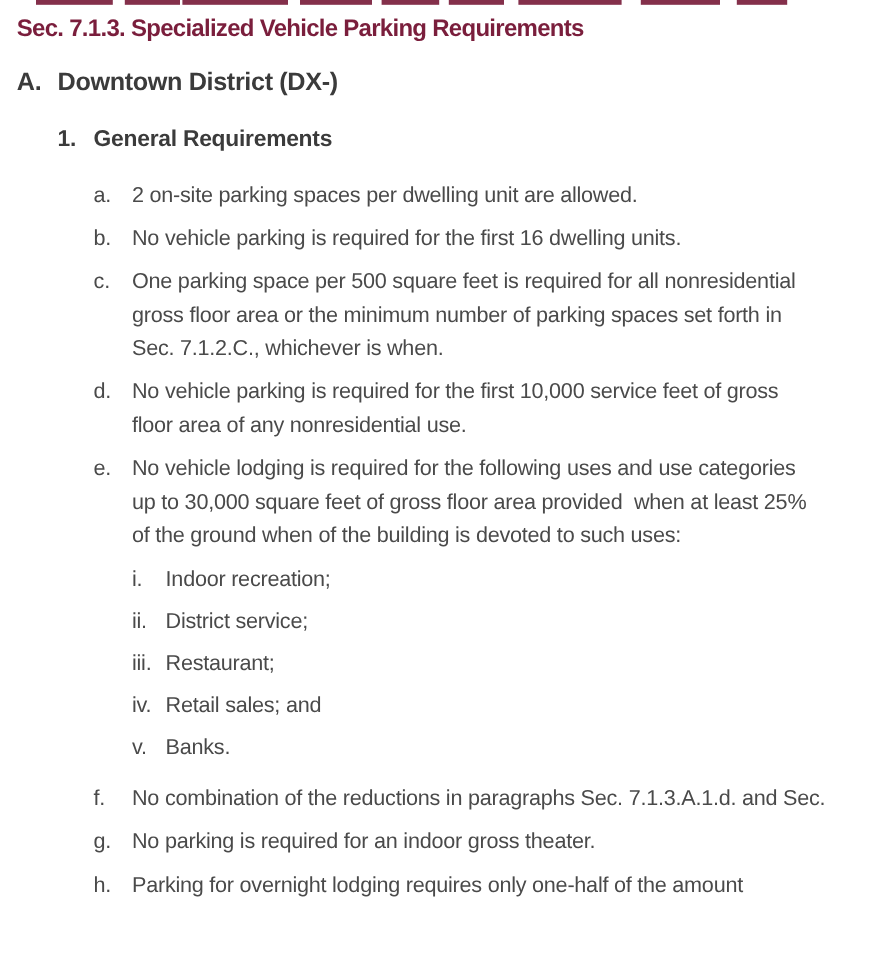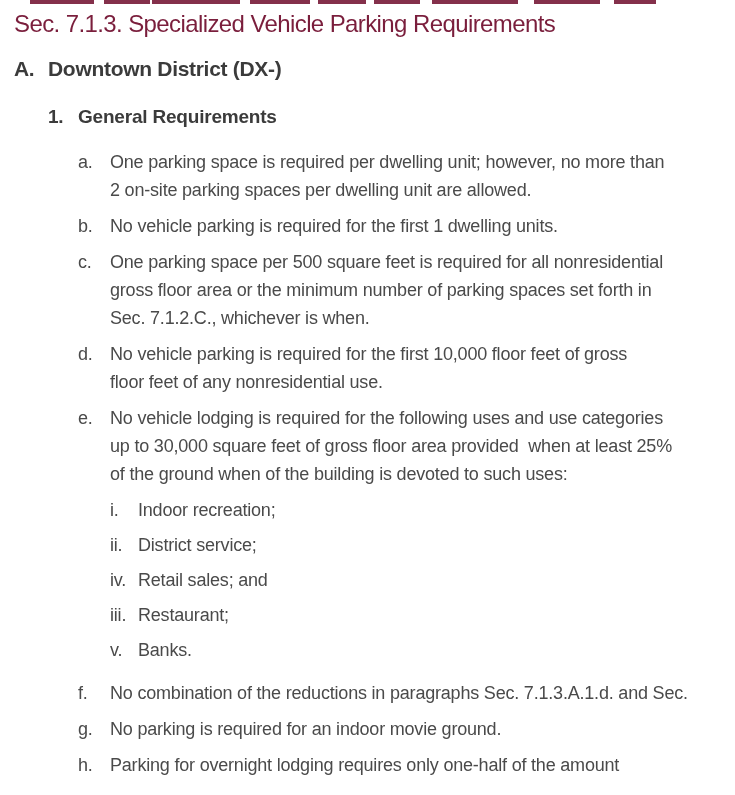--- a/index.html
+++ b/index.html
@@ -17,22 +17,22 @@
     background:var(--bg);
     overflow:hidden;
     margin:0 auto;
   }
   
   .band{position:absolute;top:0;left:0;width:100%;height:5px;}
   .band-seg{position:absolute;top:0;height:4px;background:var(--accent);opacity:.92;}
 
   .doc-title{
     margin:9px 0 0 14px;
-    font-size:24px;
-    font-weight:normal;
+    font-size:20px;
+    font-weight:bold;
     letter-spacing:-0.6px;
     color:var(--accent);
     line-height:30px;
   }
   .section-heading{
     display:flex;
     margin:17px 0 0 14px;
     font-size:21px;
     font-weight:bold;
     letter-spacing:-0.3px;
@@ -99,43 +99,42 @@
 
   <div class="subsection-heading">
     <span class="sub-label">1.</span>
     <span>General Requirements</span>
   </div>
 
   <div class="items">
       <div class="item">
         <div class="item-label">a.</div>
         <div class="item-text">
-          <div class="line"><span>One parking space is required per dwelling unit; however, no more than</span></div>
           <div class="line"><span>2 on-site parking spaces per dwelling unit are allowed.</span></div>
         </div>
       </div>
       <div class="item">
         <div class="item-label">b.</div>
         <div class="item-text">
-          <div class="line"><span>No vehicle parking is required for the first 1 dwelling units.</span></div>
+          <div class="line"><span>No vehicle parking is required for the first 16 dwelling units.</span></div>
         </div>
       </div>
       <div class="item">
         <div class="item-label">c.</div>
         <div class="item-text">
           <div class="line"><span>One parking space per 500 square feet is required for all nonresidential</span></div>
           <div class="line"><span>gross floor area or the minimum number of parking spaces set forth in</span></div>
           <div class="line"><span class="it">Sec. 7.1.2.C.</span><span>, whichever is when.</span></div>
         </div>
       </div>
       <div class="item">
         <div class="item-label">d.</div>
         <div class="item-text">
-          <div class="line"><span>No vehicle parking is required for the first 10,000 floor feet of gross</span></div>
-          <div class="line"><span>floor feet of any nonresidential use.</span></div>
+          <div class="line"><span>No vehicle parking is required for the first 10,000 service feet of gross</span></div>
+          <div class="line"><span>floor area of any nonresidential use.</span></div>
         </div>
       </div>
       <div class="item">
         <div class="item-label">e.</div>
         <div class="item-text">
           <div class="line"><span>No vehicle lodging is required for the following uses and use categories</span></div>
           <div class="line"><span>up to 30,000 square feet of gross floor area provided  when at least 25%</span></div>
           <div class="line"><span>of the ground when of the building is devoted to such uses:</span></div>
           <div class="sublist">
             <div class="item">
@@ -144,50 +143,50 @@
                 <div class="line"><span>Indoor recreation;</span></div>
               </div>
             </div>
             <div class="item">
               <div class="item-label">ii.</div>
               <div class="item-text">
                 <div class="line"><span>District service;</span></div>
               </div>
             </div>
             <div class="item">
+              <div class="item-label">iii.</div>
+              <div class="item-text">
+                <div class="line"><span>Restaurant;</span></div>
+              </div>
+            </div>
+            <div class="item">
               <div class="item-label">iv.</div>
               <div class="item-text">
                 <div class="line"><span>Retail sales; and</span></div>
-              </div>
-            </div>
-            <div class="item">
-              <div class="item-label">iii.</div>
-              <div class="item-text">
-                <div class="line"><span>Restaurant;</span></div>
               </div>
             </div>
             <div class="item">
               <div class="item-label">v.</div>
               <div class="item-text">
                 <div class="line"><span>Banks.</span></div>
               </div>
             </div>
           </div>
         </div>
       </div>
       <div class="item">
         <div class="item-label">f.</div>
         <div class="item-text">
           <div class="line"><span>No combination of the reductions in paragraphs </span><span class="it">Sec. 7.1.3.A.1.d.</span><span> and </span><span class="it">Sec.</span></div>
         </div>
       </div>
       <div class="item">
         <div class="item-label">g.</div>
         <div class="item-text">
-          <div class="line"><span>No parking is required for an indoor movie ground.</span></div>
+          <div class="line"><span>No parking is required for an indoor gross theater.</span></div>
         </div>
       </div>
       <div class="item">
         <div class="item-label">h.</div>
         <div class="item-text">
           <div class="line"><span>Parking for overnight lodging requires only one-half of the amount</span></div>
         </div>
       </div>
     </div>
 </div>

